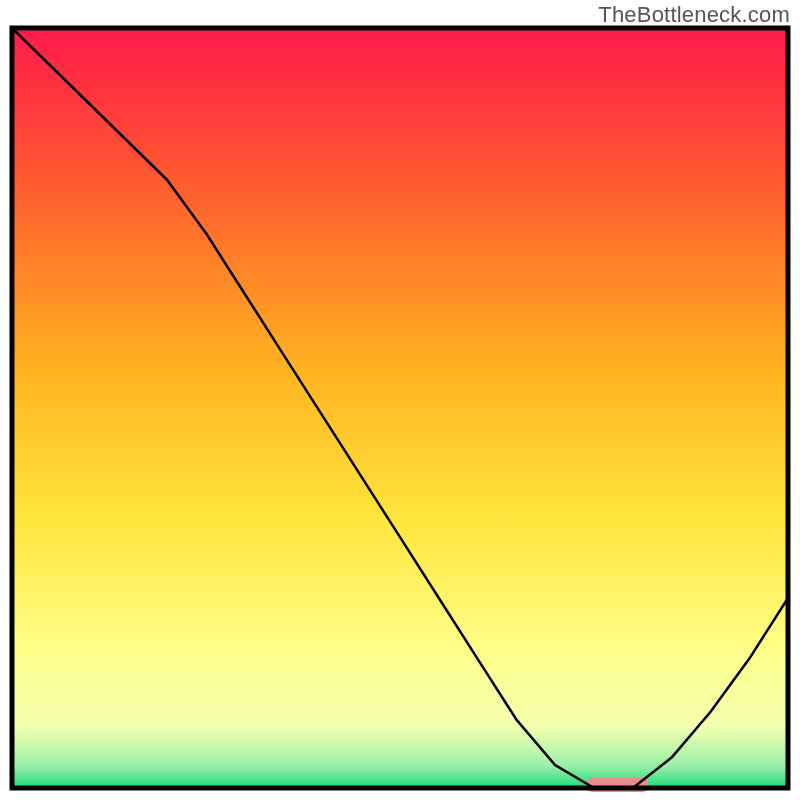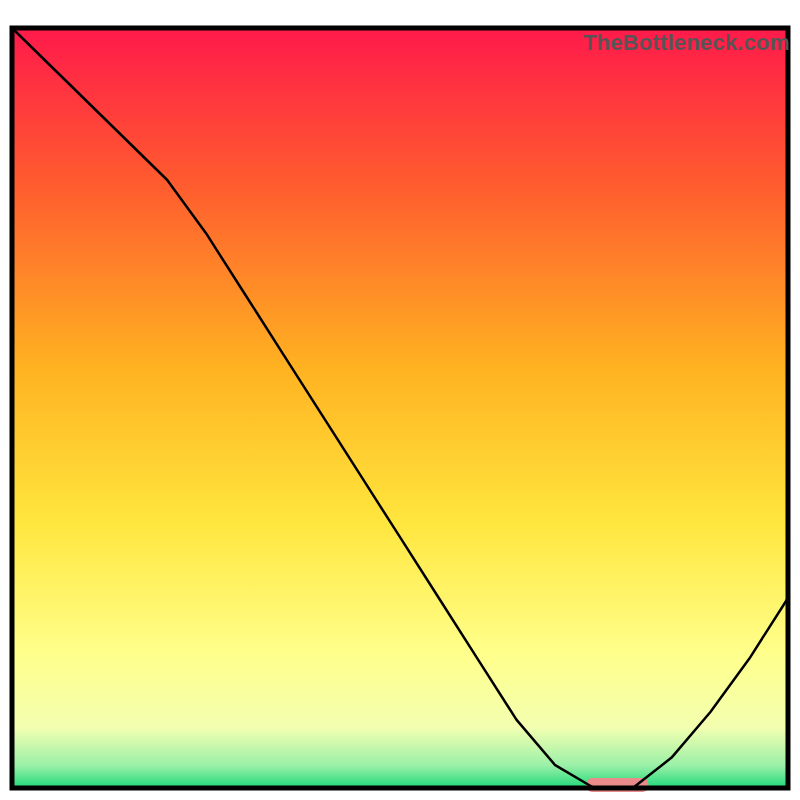--- a/index.html
+++ b/index.html
@@ -13,24 +13,23 @@
   .container {
     position: relative;
     width: 800px;
     height: 800px;
   }
   .watermark {
     position: absolute;
     top: 2px;
     right: 10px;
     font-size: 22px;
-    font-weight: bold;
+    font-weight: normal;
     color: #555;
     letter-spacing: 0.2px;
-    margin-top: 28px;
   }
   svg {
     display: block;
   }
 </style>
 </head>
 <body>
 
 <div class="container">
   <div class="watermark">TheBottleneck.com</div>

